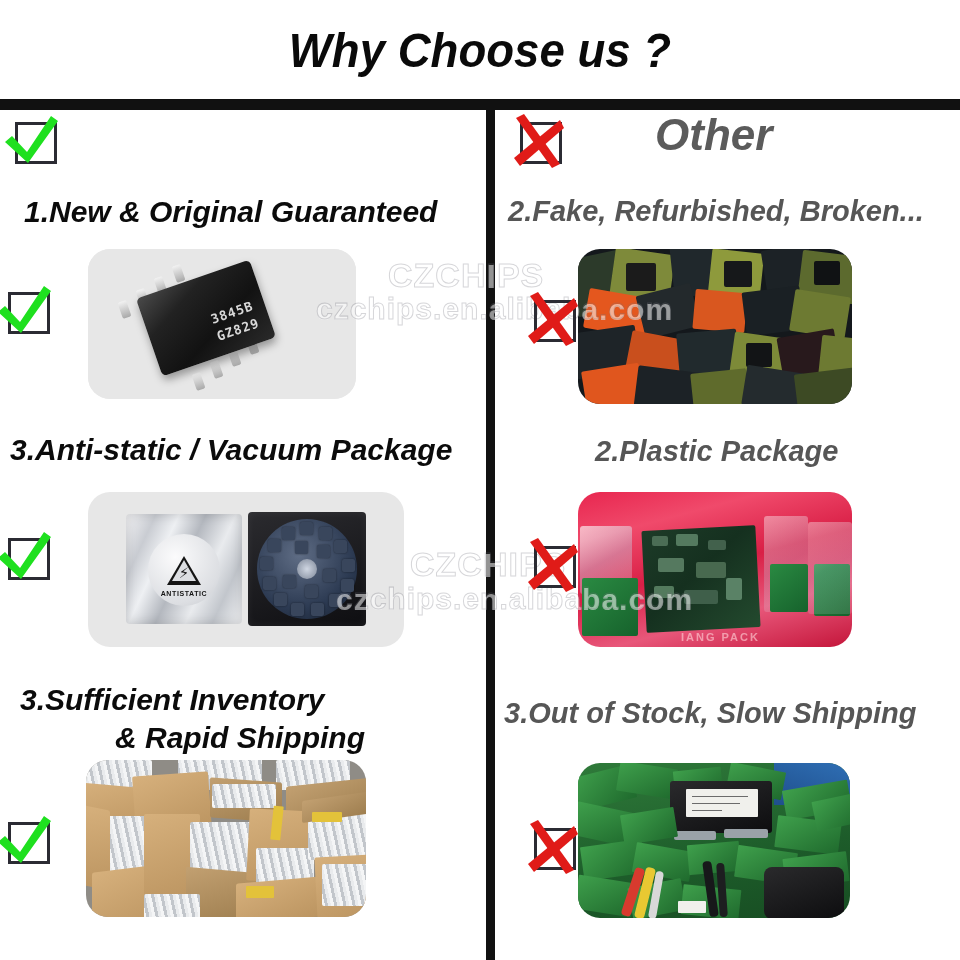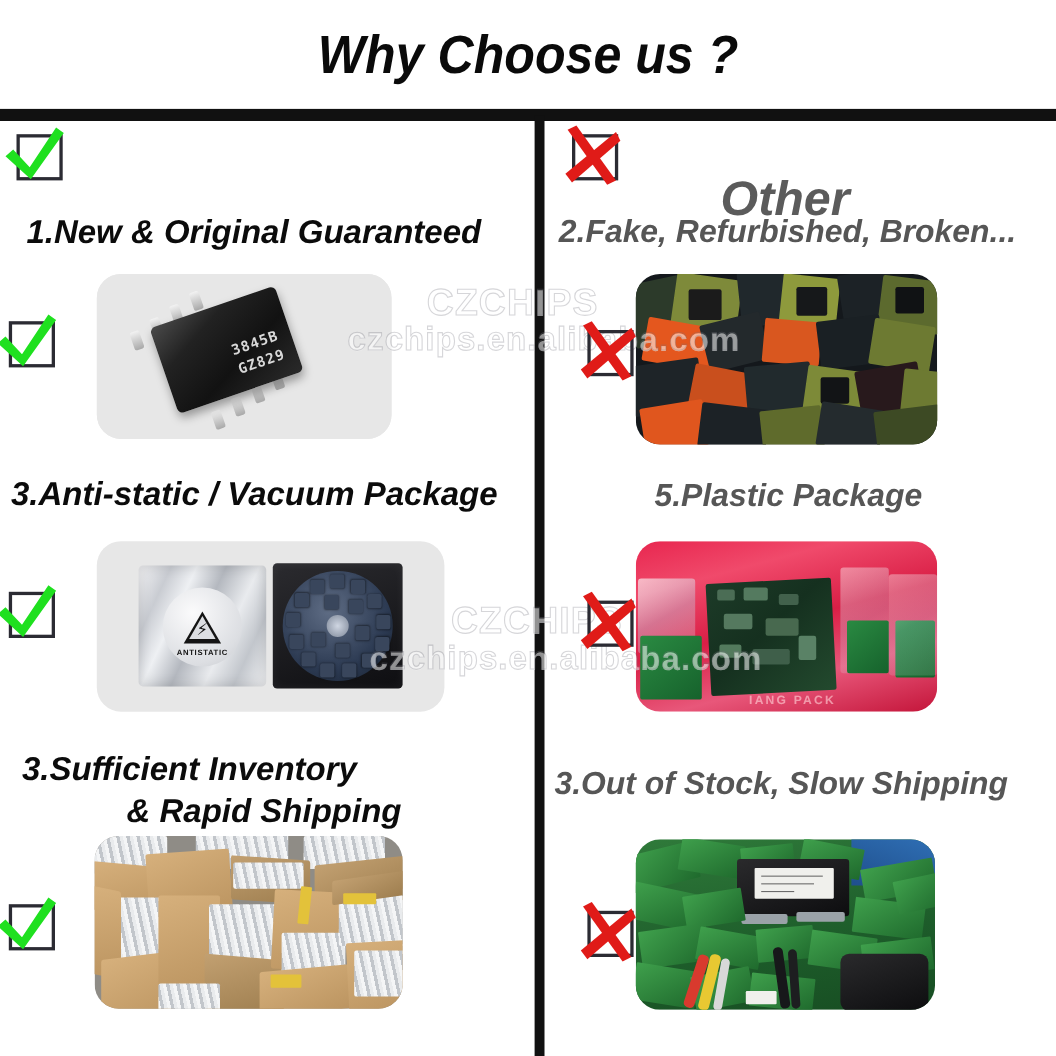--- a/index.html
+++ b/index.html
@@ -23,21 +23,21 @@
   
   .hbar{position:absolute;left:0;top:99px;width:960px;height:11px;background:#111;z-index:5;}
   .vbar{position:absolute;left:486px;top:105px;width:9px;height:855px;background:#111;z-index:5;}
 
   
   .col-head{position:absolute;top:110px;height:70px;}
   .col-head .ttl{position:absolute;top:0;font-size:44px;font-weight:700;font-style:italic;}
   .head-ours{left:0;width:486px;}
   .head-ours .ttl{left:178px;color:#0b0b0b;}
   .head-other{left:495px;width:465px;}
-  .head-other .ttl{left:160px;color:#5b5b5b;margin-top:46px;}
+  .head-other .ttl{left:160px;color:#5b5b5b;}
 
   
   .row{position:absolute;}
   .row .label{position:absolute;font-weight:700;font-style:italic;line-height:1.08;}
   .lab-ours{color:#0b0b0b;}
   .lab-other{color:#565656;}
 
   
   .mark{position:absolute;width:58px;height:58px;z-index:7;}
   .mark .box{position:absolute;left:12px;top:10px;width:42px;height:42px;
@@ -255,21 +255,21 @@
             <div class="pocket" style="left:48px;top:66px;"></div>
             <div class="pocket" style="left:26px;top:56px;"></div>
             <div class="reel-hub"></div>
           </div>
         </div>
       </div>
     </div>
   </div>
 
   <div class="row">
-    <div class="label lab-other" style="left:595px;top:436px;width:360px;font-size:29px;">5.Plastic Package</div>
+    <div class="label lab-other" style="left:595px;top:436px;width:360px;font-size:29px;">2.Plastic Package</div>
 
     <div class="mark" style="left:522px;top:536px;">
       <div class="box"></div>
       <svg viewBox="0 0 58 58">
         <path d="M8 6 L16 2 L52 52 L44 56 Z" fill="#E01B18"></path>
         <path d="M52 8 L56 16 L12 54 L6 46 Z" fill="#E01B18"></path>
       </svg>
     </div>
 
     <div class="photo" style="left:578px;top:492px;width:274px;height:155px;">

